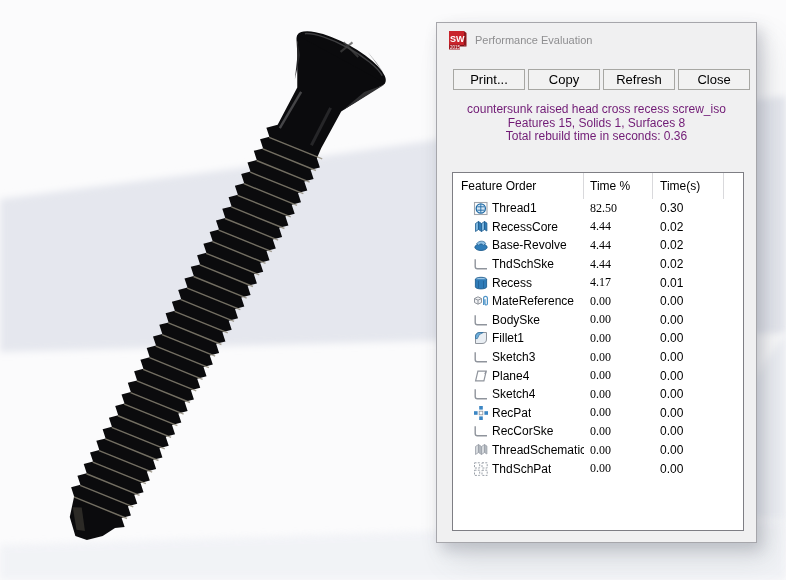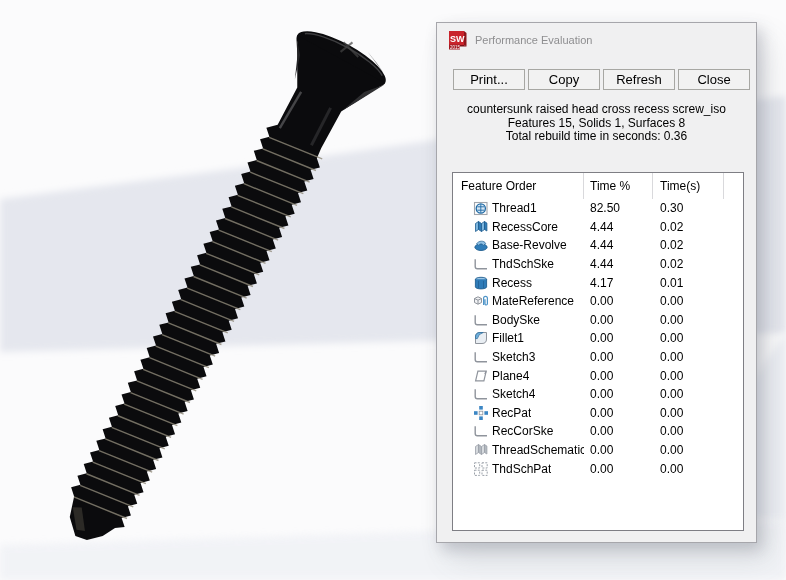--- a/index.html
+++ b/index.html
@@ -20,36 +20,36 @@
   .titlebar{position:absolute;left:0;top:0;right:0;height:34px;display:flex;align-items:center;}
   .sw-logo{width:19px;height:20px;margin-left:11px;flex:none;}
   .win-title{margin-left:8px;font-size:11px;color:#8e8e90;white-space:nowrap;}
 
   .btn-row{position:absolute;left:16px;top:46px;display:flex;gap:3px;}
   .btn{
     width:72px;height:21px;background:#f2f2f2;border:1px solid #a7a7a3;
     box-sizing:border-box;display:flex;align-items:center;justify-content:center;
     font-size:13px;color:#000;font-family:"Liberation Sans",sans-serif;padding:0;
   }
-  .info{position:absolute;left:0;right:0;top:80px;text-align:center;font-size:12px;line-height:13.5px;color:#000000;}
+  .info{position:absolute;left:0;right:0;top:80px;text-align:center;font-size:12px;line-height:13.5px;color:#701a75;}
 
   .table{
     position:absolute;left:15px;top:149px;width:292px;height:359px;
     background:#ffffff;border:1px solid #7e7e84;box-sizing:border-box;
     font-size:12px;color:#000;overflow:hidden;
   }
   .thead{display:flex;height:26px;align-items:stretch;}
   .th{display:flex;align-items:center;border-right:1px solid #d9d9dc;box-sizing:border-box;}
   .th-feature{width:131px;padding-left:8px;}
   .th-pct{width:69px;padding-left:6px;}
   .th-sec{width:71px;padding-left:7px;}
   .trow{display:flex;height:18.6px;align-items:center;}
   .cell-name{width:131px;display:flex;align-items:center;padding-left:20px;box-sizing:border-box;}
   .cell-name .ficon{width:16px;height:16px;flex:none;margin-right:3px;}
-  .cell-pct{width:69px;padding-left:6px;box-sizing:border-box;}
+  .cell-pct{width:69px;padding-left:6px;box-sizing:border-box;font-family:Liberation Serif, serif;}
   .cell-sec{width:71px;padding-left:7px;box-sizing:border-box;}
   .lbl{white-space:nowrap;overflow:hidden;}
 </style>
 </head>
 <body>
 
 <div id="viewport">
   <svg id="bg-svg" width="786" height="580" viewBox="0 0 786 580">
       <defs>
         <filter id="soft" x="-20%" y="-20%" width="140%" height="140%">

